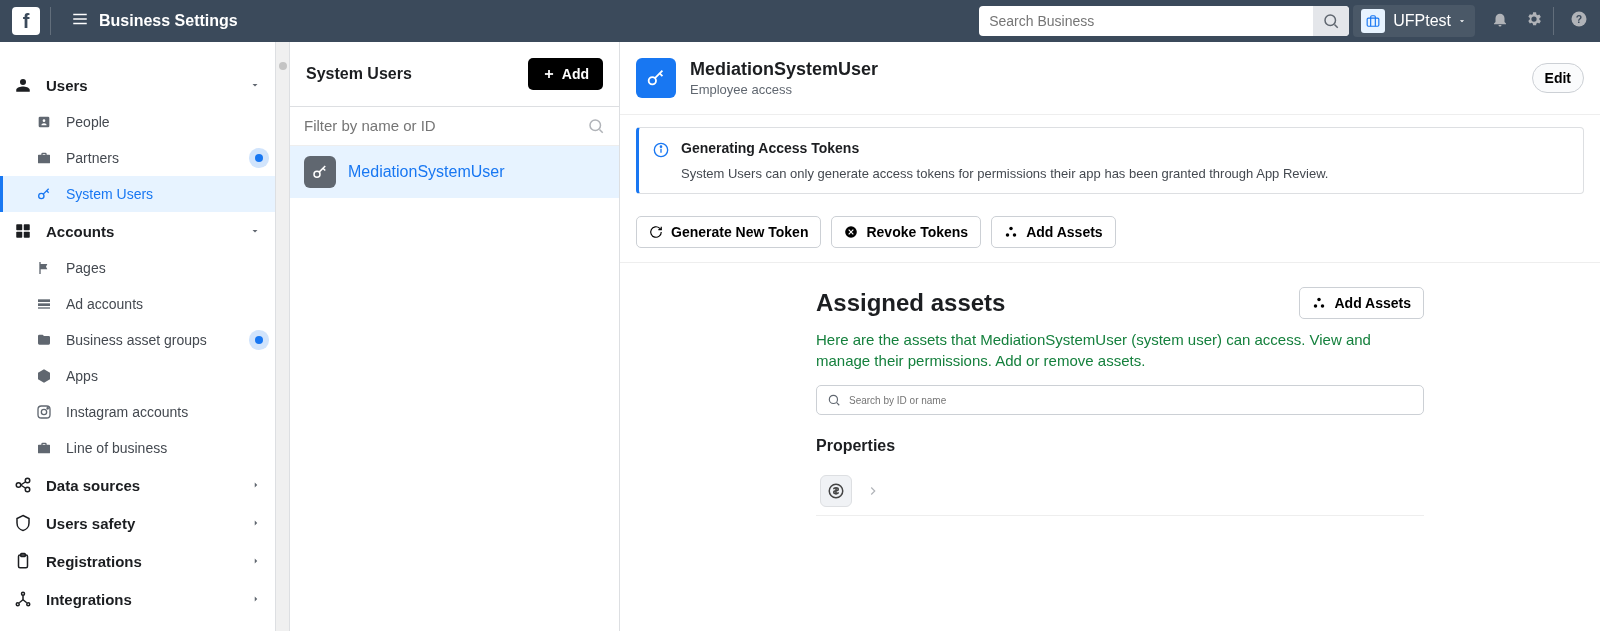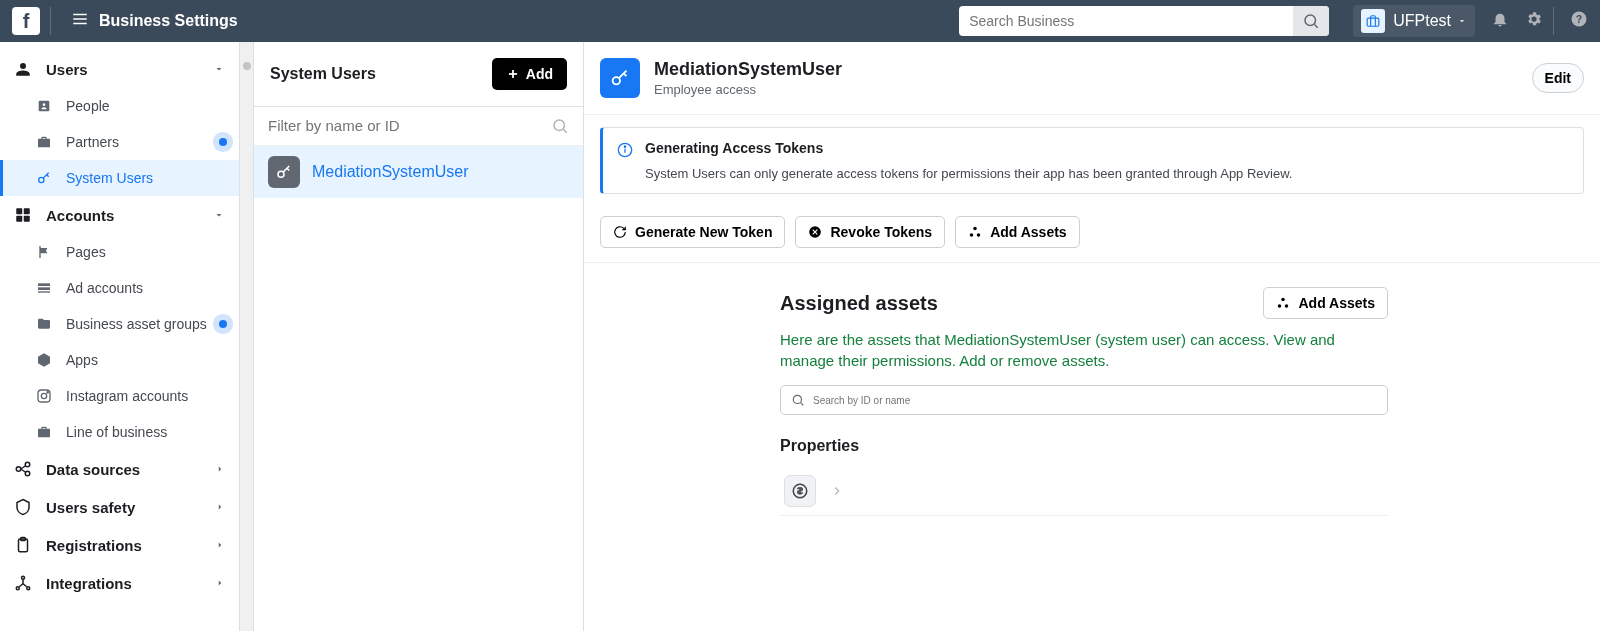--- a/index.html
+++ b/index.html
@@ -10,29 +10,29 @@
 .topbar { background: #3b4a5b; height: 42px; display: flex; align-items: center; color: #fff; padding: 0 12px; }
 .topbar .fb-logo { width: 28px; height: 28px; background: #fff; border-radius: 4px; display: flex; align-items: center; justify-content: center; color: #3b4a5b; font-weight: 900; font-size: 20px; }
 .topbar .title-wrap { display: flex; align-items: center; margin-left: 10px; }
 .topbar .divider { width:1px; height:28px; background: rgba(255,255,255,0.2); margin:0 10px; }
 .topbar .hamburger { color: #fff; margin-right: 10px; }
 .topbar .title { font-size: 16px; font-weight: 600; }
 .topbar .spacer { flex: 1; }
 .topbar .search { display: flex; align-items: center; background: #fff; border-radius: 4px; overflow: hidden; height: 30px; width: 370px; }
 .topbar .search input { border: none; outline: none; padding: 0 10px; flex: 1; font-size: 14px; }
 .topbar .search .search-btn { width: 36px; height: 30px; border: none; background: #e4e6ea; color: #606770; display: flex; align-items: center; justify-content: center; cursor: pointer; }
-.topbar .account { display: flex; align-items: center; background: rgba(255,255,255,0.08); border-radius: 4px; margin-left: 24px; padding: 4px 8px; cursor: pointer; }
+.topbar .account { display: flex; align-items: center; background: rgba(255,255,255,0.08); border-radius: 4px; margin-left: 4px; padding: 4px 8px; cursor: pointer; }
 .topbar .account .acc-icon { width: 24px; height: 24px; background: #e7f3ff; border-radius: 3px; margin-right: 8px; display:flex; align-items:center; justify-content:center; color:#1877f2; font-size:14px;}
 .topbar .account .caret { margin-left: 6px; }
 .topbar .tb-icon { color: #b0b3b8; margin-left: 16px; cursor: pointer; }
 .topbar .ic { width: 18px; height: 18px; display: inline-block; }
 
 
 .layout { display: flex; height: calc(100% - 42px); }
-.sidebar { width: 240px; background: #fff; border-right: 1px solid #dddfe2; overflow-y: auto; padding: 8px 0; position: relative; }
+.sidebar { width: 276px; background: #fff; border-right: 1px solid #dddfe2; overflow-y: auto; padding: 24px 0; position: relative; }
 .scrollbar-gutter { width: 14px; background: #f0f0f0; border-right: 1px solid #dddfe2; position:relative;}
 .scrollbar-thumb { width:8px; background:#c4c4c4; border-radius:4px; position:absolute; top:20px; left:3px; height:8px;}
 .midcol { width: 330px; border-right: 1px solid #dddfe2; background: #fff; display: flex; flex-direction: column; }
 .main { flex: 1; overflow-y: auto; background: #fff; }
 
 
 .sb-section { }
 .sb-header { display: flex; align-items: center; padding: 10px 14px; font-weight: 700; font-size: 15px; cursor: pointer; }
 .sb-header .sb-icon { width: 20px; margin-right: 12px; color: #1c1e21; display:inline-flex;}
 .sb-header .chev { margin-left: auto; color: #606770; }
@@ -66,21 +66,21 @@
 .info-box { margin: 12px 16px; border: 1px solid #dddfe2; border-left: 3px solid #1877f2; border-radius: 4px; padding: 12px 14px; display: flex; }
 .info-box .ib-icon { color:#1877f2; margin-right: 12px; margin-top:2px;}
 .info-box .ib-title { font-weight: 700; font-size: 14px; margin-bottom: 10px; }
 .info-box .ib-body { font-size: 13px; color: #444950; }
 .action-bar { padding: 10px 16px 14px 16px; border-bottom: 1px solid #eee; display: flex; gap: 10px; }
 .action-bar button { background: #fff; border: 1px solid #ccd0d5; border-radius: 5px; padding: 7px 12px; display: inline-flex; align-items: center; font-weight:600; font-size:14px; cursor:pointer; }
 .action-bar button svg { margin-right: 8px; }
 
 .assets { max-width: 640px; margin: 24px auto 0 180px; padding: 0 16px;}
 .assets-header { display:flex; align-items:center; margin-bottom: 10px;}
-.assets-header h2 { font-size: 20px; font-weight:700; }
+.assets-header h2 { font-size: 24px; font-weight:700; }
 .assets-header .aa-btn { margin-left:auto; background:#fff; border:1px solid #ccd0d5; border-radius:5px; padding:7px 12px; display:inline-flex; align-items:center; font-weight:600; font-size:14px; cursor:pointer;}
 .assets-header .aa-btn svg{margin-right:8px;}
 .assets .desc { font-size: 15px; color: #15803d; line-height:1.4; margin-bottom: 14px;}
 .assets .asset-search { border: 1px solid #ccd0d5; border-radius: 5px; display: flex; align-items: center; padding: 7px 10px; }
 .assets .asset-search input { border:none; outline:none; flex:1; font-size:10px; margin-left:8px; }
 .assets .group-label { font-size: 16px; font-weight:700; margin: 22px 0 12px 0;}
 .asset-row { display:flex; align-items:center; padding: 8px 4px; border-bottom:1px solid #eee; cursor:pointer;}
 .asset-row .ar-icon { width:32px; height:32px; border-radius:6px; background:#f0f2f5; display:flex; align-items:center; justify-content:center; margin-right:14px; border:1px solid #dddfe2; color:#444;}
 .asset-row .ar-name { color:#385898; flex:1;}
 .asset-row .ar-chev { color:#b0b3b8;}

